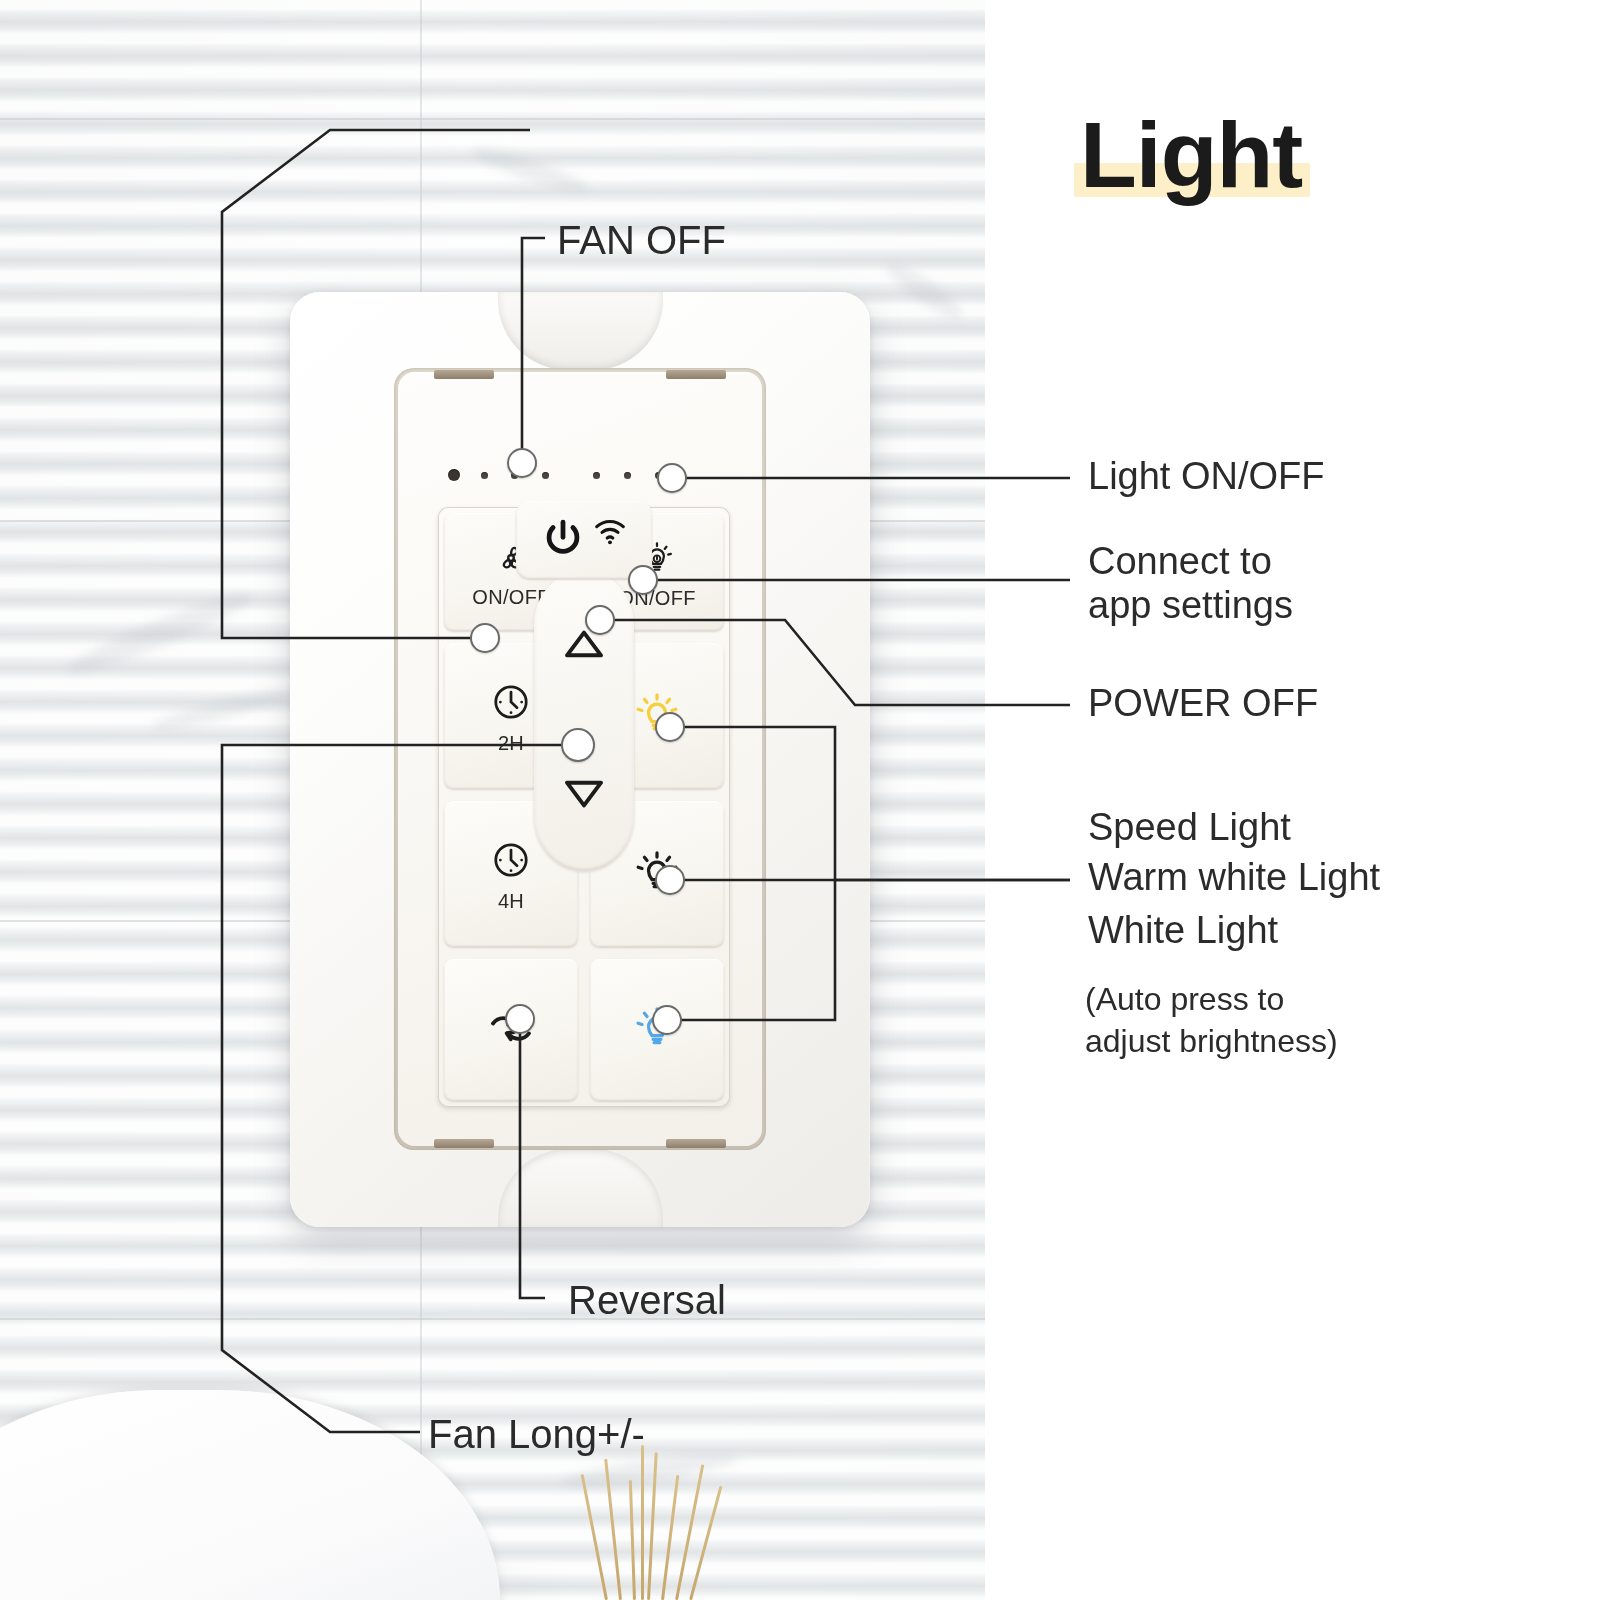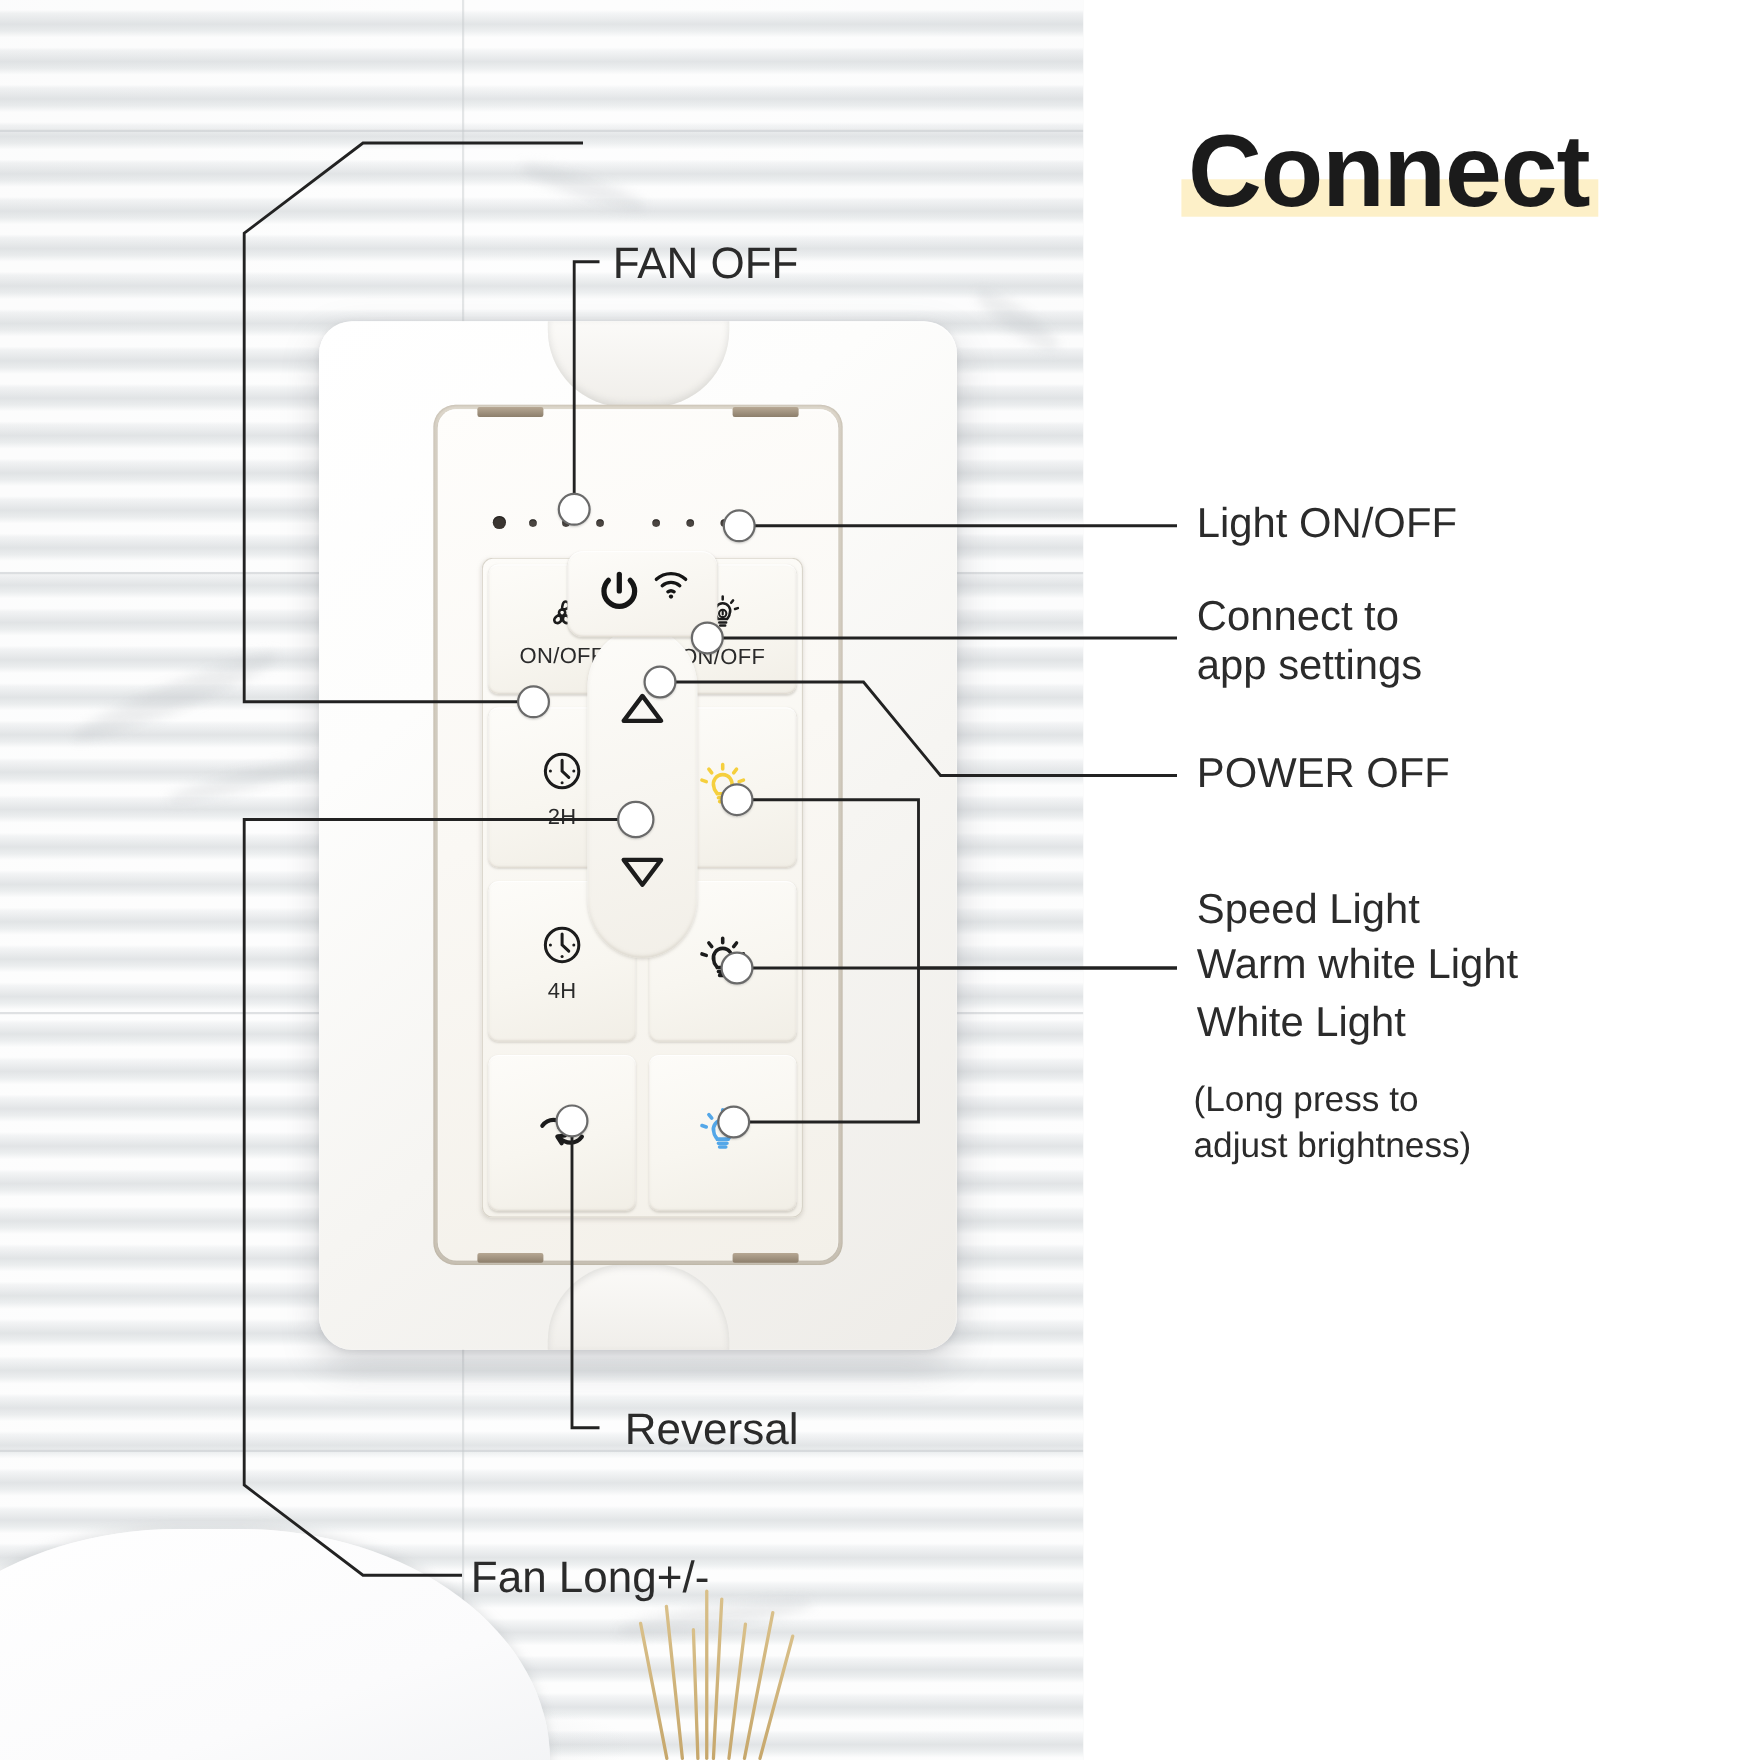--- a/index.html
+++ b/index.html
@@ -327,21 +327,21 @@
           </div>
         </div>
       </div>
     </div>
   </div>
 
   <div class="right">
     <div class="title">
       <div class="tline">
         <span class="hl"></span>
-        <span class="tx">Connect</span>
+        <span class="tx">Light</span>
       </div><br>
     </div>
   </div>
 
   <svg class="lines" viewBox="0 0 1600 1600" xmlns="http://www.w3.org/2000/svg">
     <g fill="none" stroke="#222222" stroke-width="2.6">
 
       <path d="M485 638 L222 638 L222 212 L330 130 L530 130"></path>
 
       <path d="M522 463 L522 238 L545 238"></path>
@@ -384,16 +384,16 @@
 
   <div class="lbl" style="left:1088px;top:539px;font-size:38px">Connect to</div>
   <div class="lbl" style="left:1088px;top:583px;font-size:38px">app settings</div>
 
   <div class="lbl" style="left:1088px;top:681px;font-size:38px">POWER OFF</div>
 
   <div class="lbl" style="left:1088px;top:805px;font-size:38px">Speed Light</div>
   <div class="lbl" style="left:1088px;top:855px;font-size:38px">Warm white Light</div>
   <div class="lbl" style="left:1088px;top:908px;font-size:38px">White Light</div>
 
-  <div class="lbl small" style="left:1085px;top:980px">(Long press to</div>
+  <div class="lbl small" style="left:1085px;top:980px">(Auto press to</div>
   <div class="lbl small" style="left:1085px;top:1022px">adjust brightness)</div>
 
 </div>
 
 </body></html>

